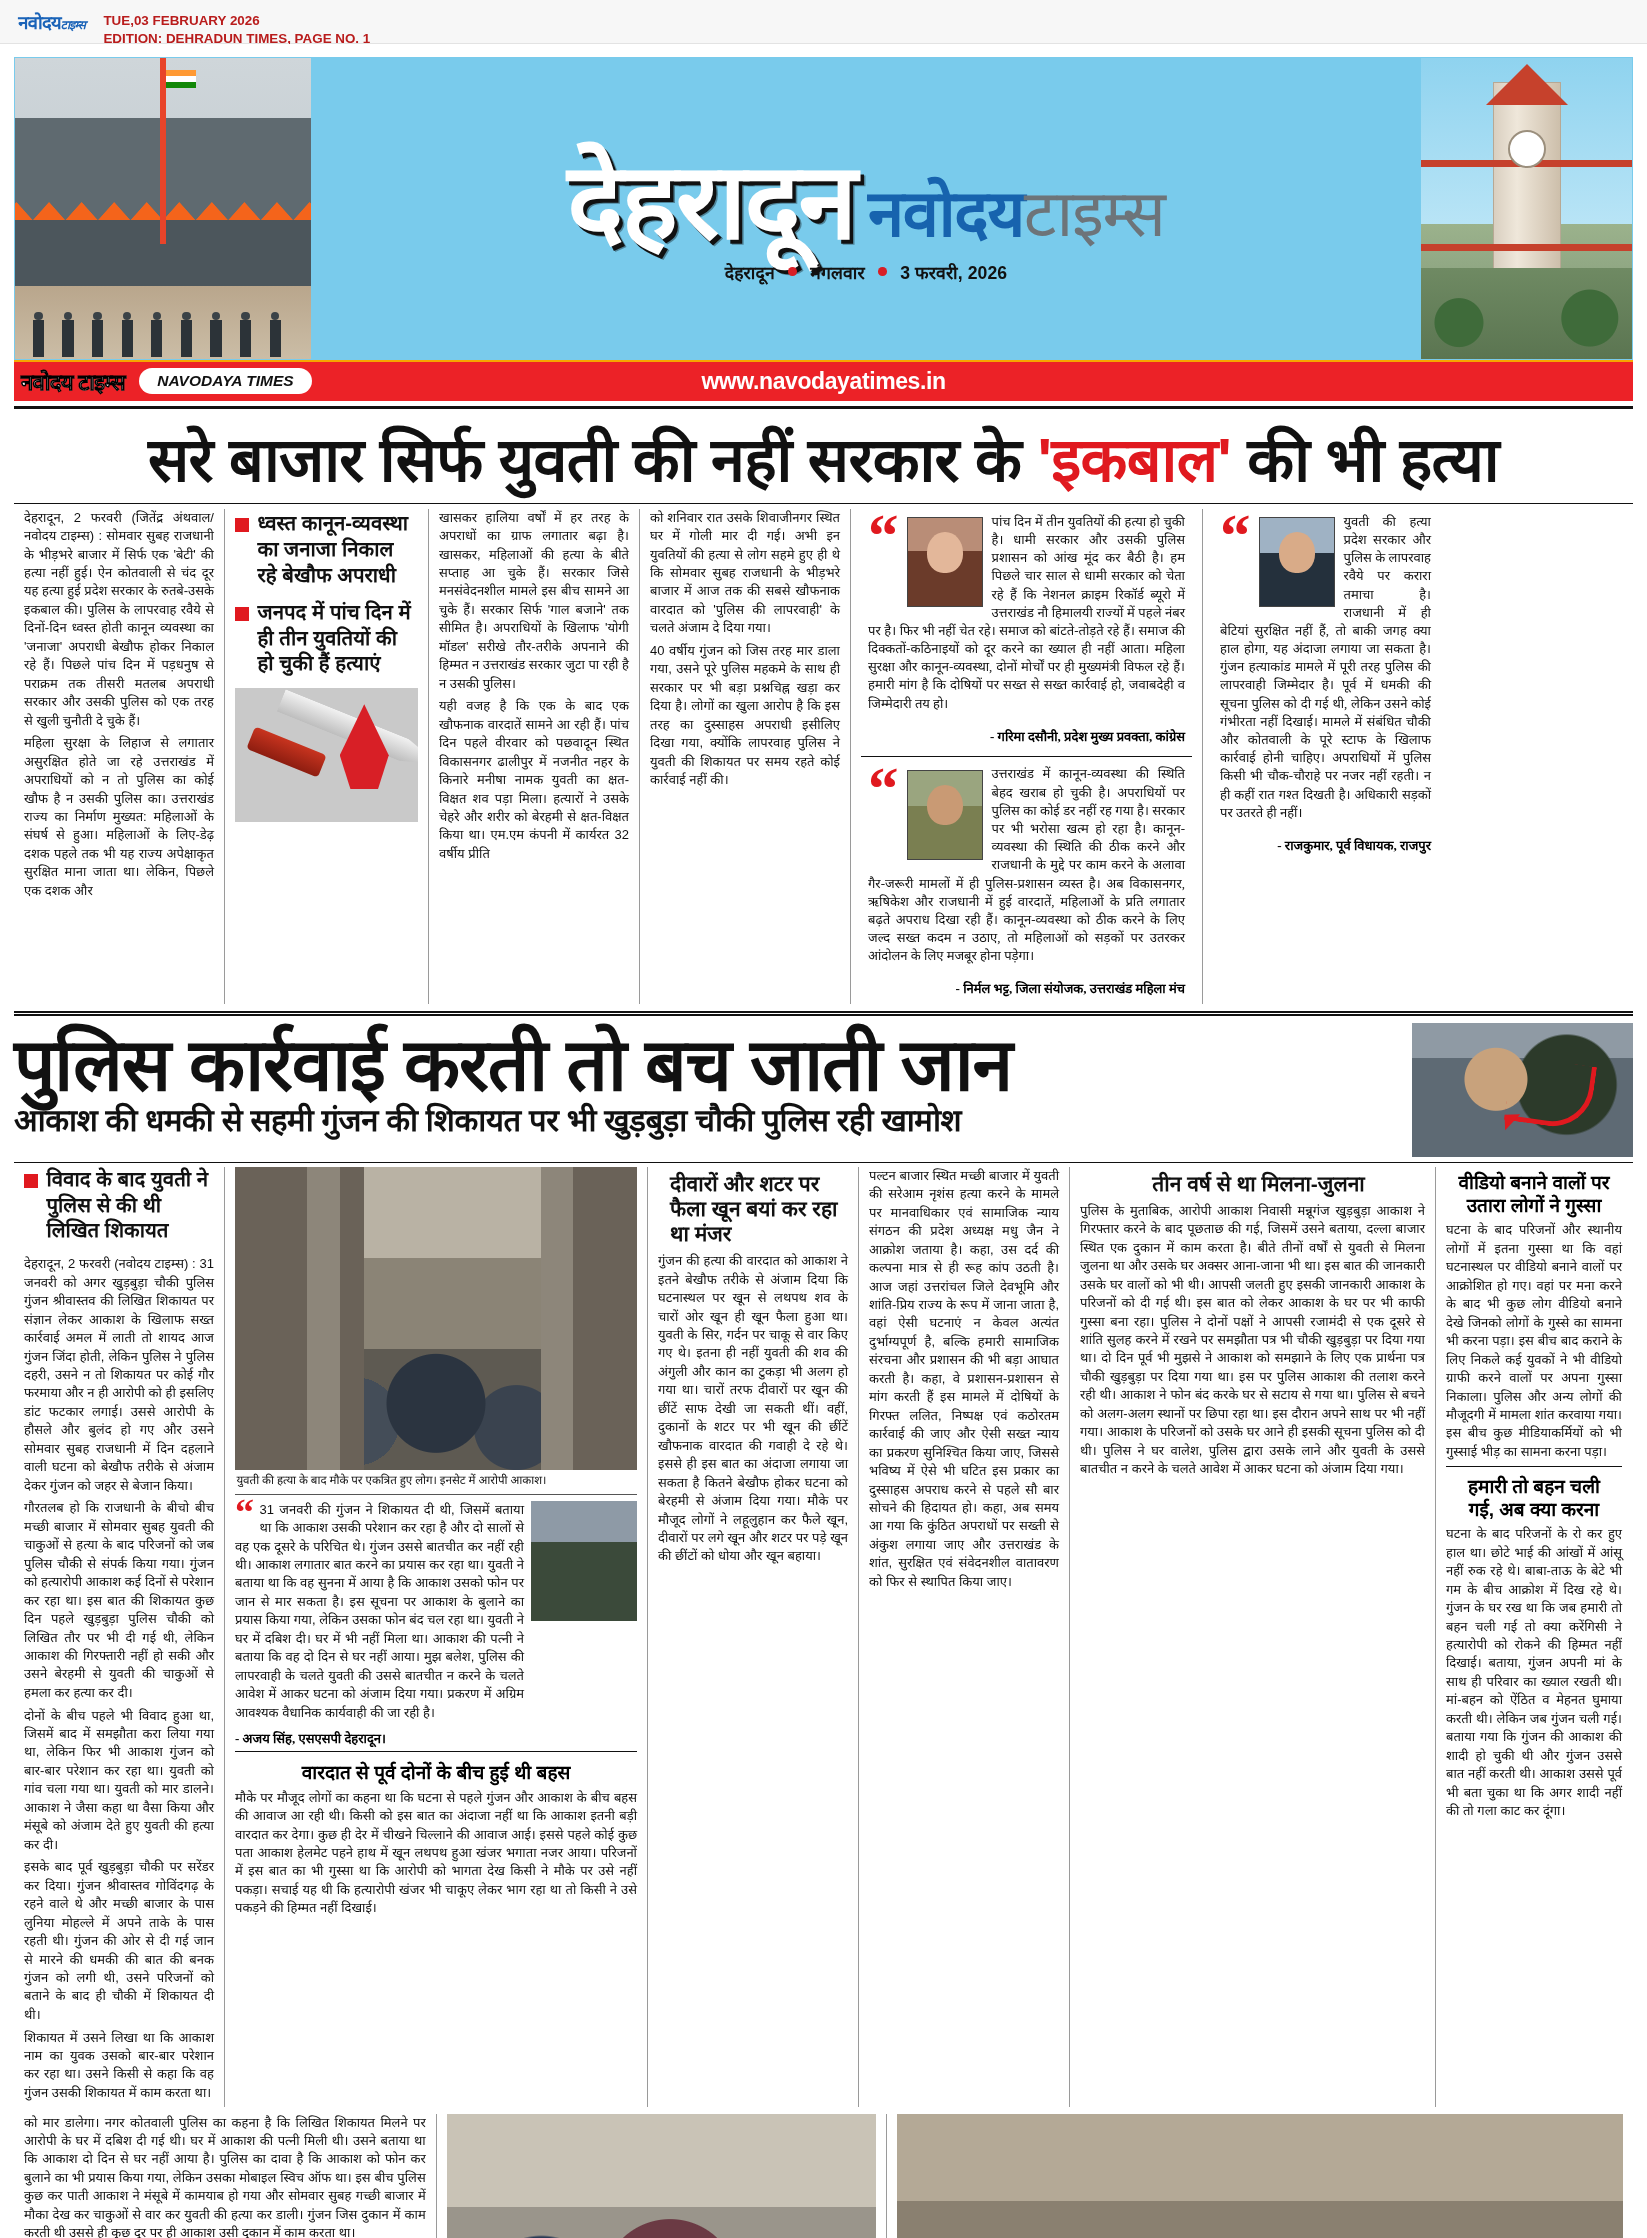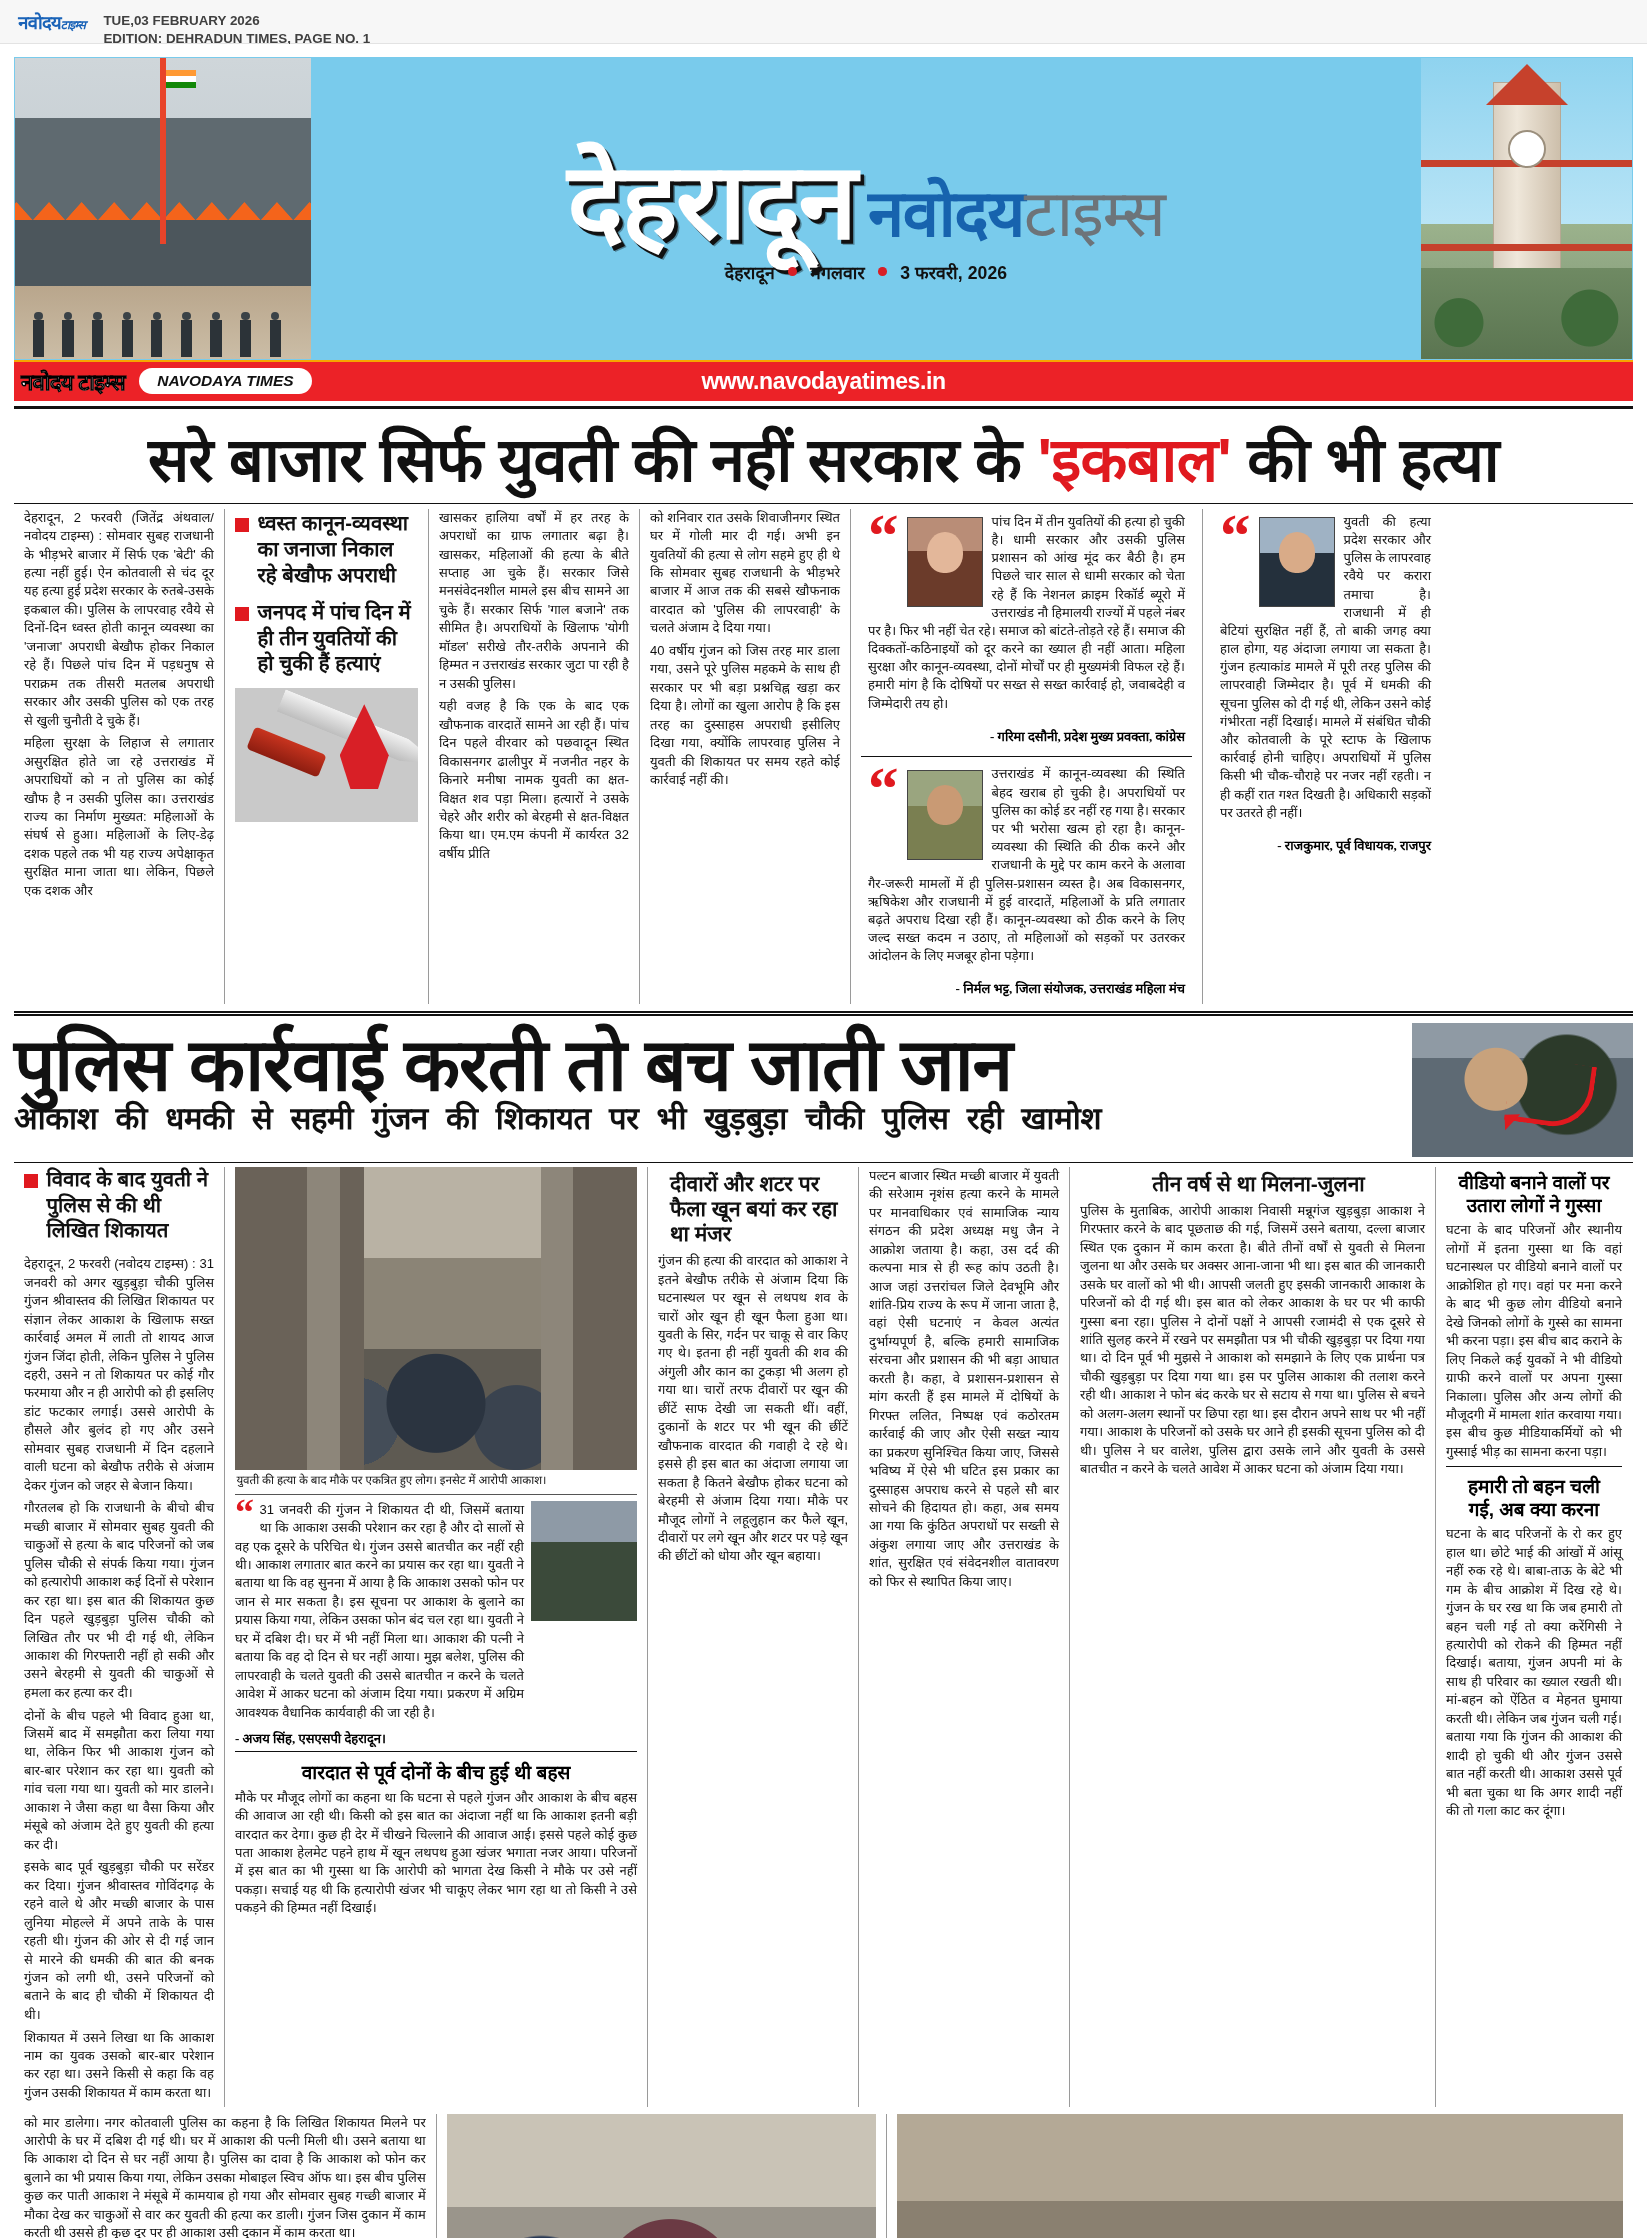--- a/index.html
+++ b/index.html
@@ -26,21 +26,21 @@
     font-weight: bold;
     font-size: 18.3px;
     color: #1a63b8;
     letter-spacing: -0.7px;
     white-space: nowrap;
   }
   .vb-logo .tail { font-size: 12px; color: #1a63b8; font-style: italic; }
   .vb-meta {
     font-family: "Liberation Sans", sans-serif;
     font-size: 13.4px;
-    color: #404040;
+    color: #b91c1c;
     line-height: 1.32;
     font-weight: bold;
     margin-top: 16px;
   }
 
   
   .page {
     width: 1647px;
     padding: 12.7px 14px 0 14px;
     background: #fff;
@@ -343,21 +343,21 @@
   .head2 {
     font-family: "Liberation Sans", sans-serif;
     font-weight: bold;
     font-size: 73px;
     line-height: 1.02;
     color: #111;
     letter-spacing: -1.1px;
     padding: 4.2px 0 1.4px;
   }
   .sub2 {
-    font-family: Liberation Mono, monospace;
+    font-family: Liberation Sans, sans-serif;
     font-weight: bold;
     font-size: 31px;
     line-height: 1.1;
     color: #111;
     letter-spacing: -0.4px;
     padding-bottom: 7px;
   }
 
   .subhead {
     font-family: "Liberation Sans", sans-serif;

